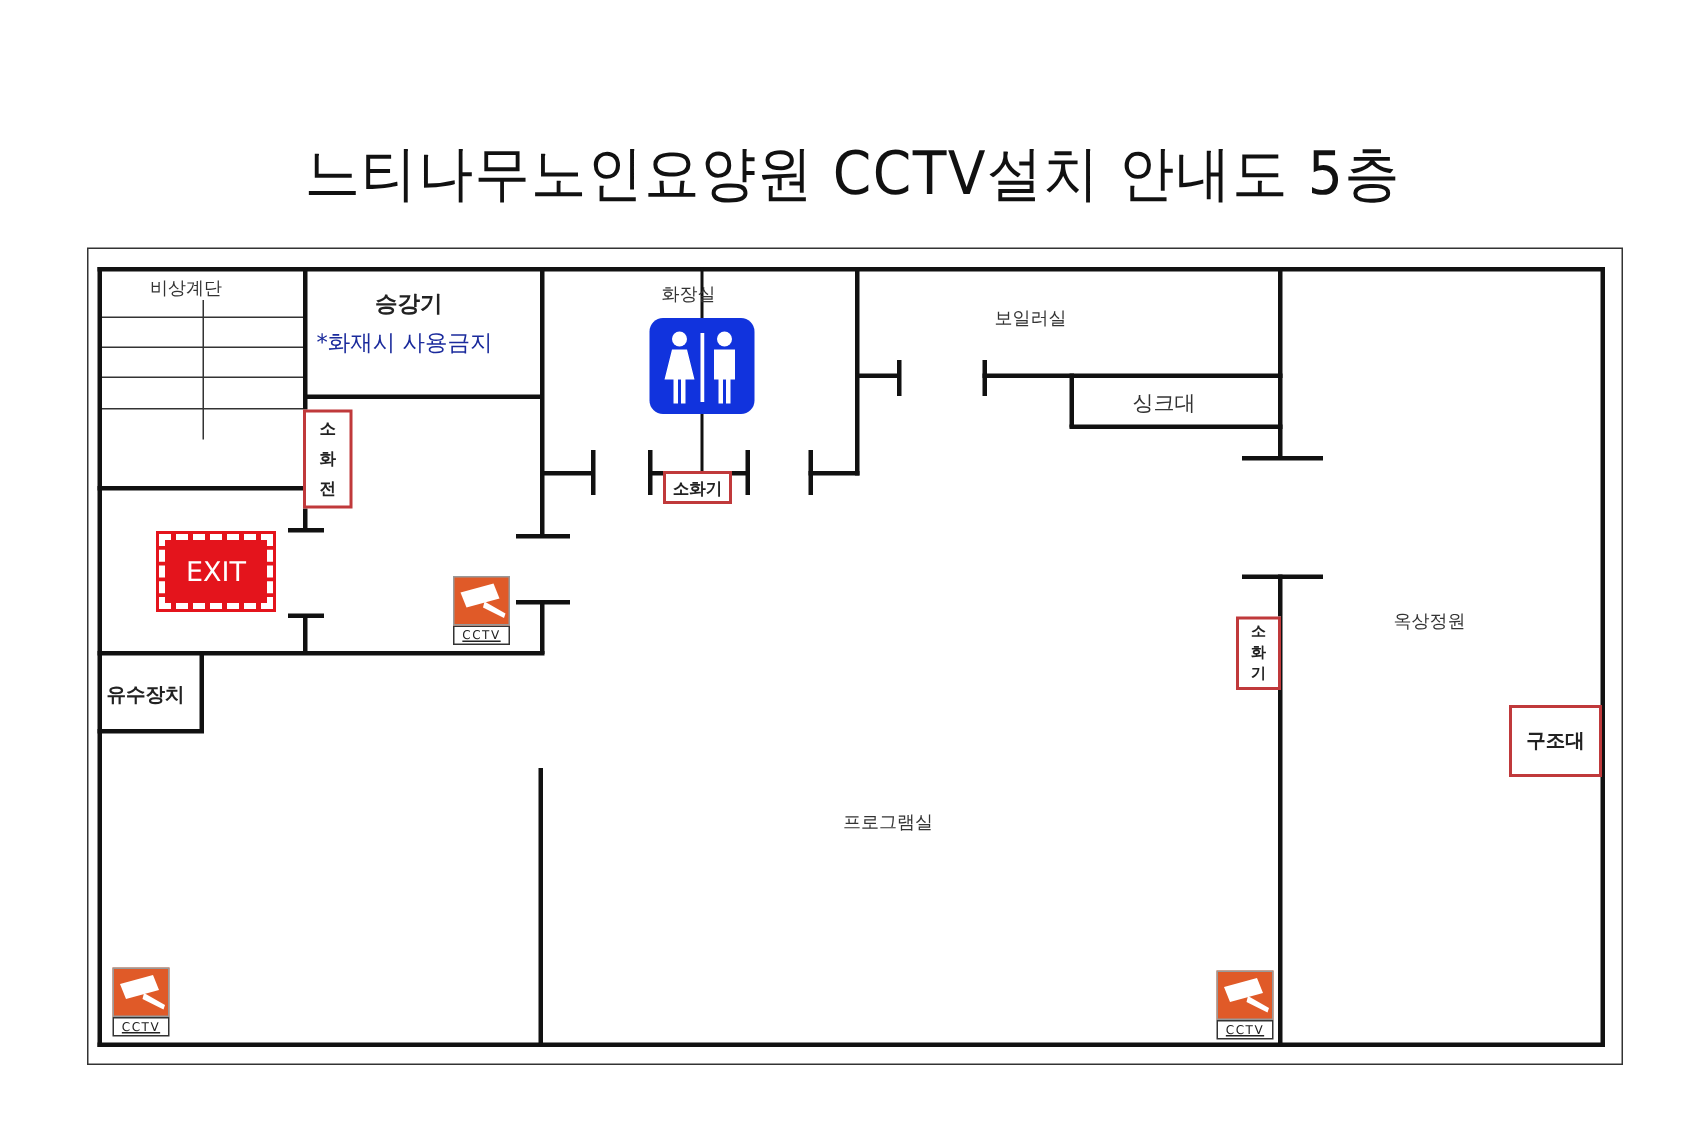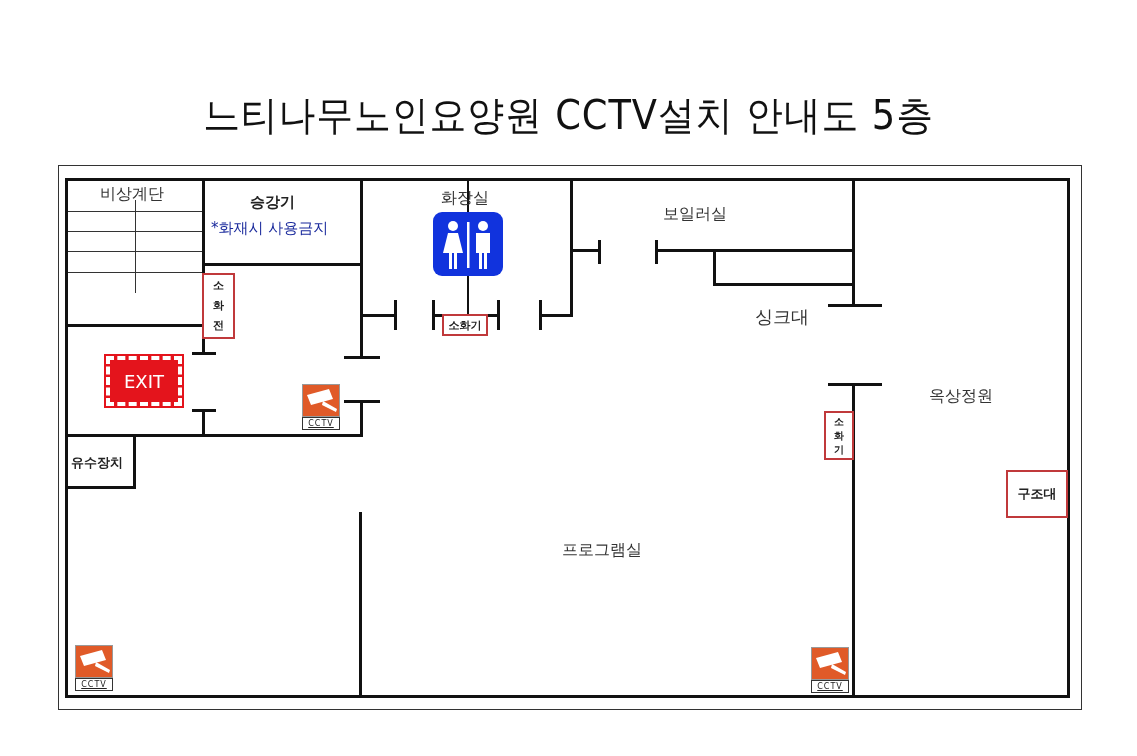--- a/index.html
+++ b/index.html
@@ -4,21 +4,21 @@
 <style>
   html, body { margin:0; padding:0; }
   body { width:1137px; height:756px; background:#ffffff; position:relative; overflow:hidden;
          font-family:"DejaVu Sans", sans-serif; color:#222; }
   .abs { position:absolute; }
   .title { left:0; top:88px; width:1137px; text-align:center; font-size:40px; color:#111;
            font-family:"DejaVu Sans", sans-serif; letter-spacing:1px; transform:scaleX(0.92); }
   .frame { left:58px; top:165px; width:1024px; height:545px; border:1px solid #333; box-sizing:border-box; }
   .wall { position:absolute; background:#111; }
   .thin { position:absolute; background:#333; }
-  .label { position:absolute; font-size:16px; color:#333; white-space:nowrap; }
+  .label { position:absolute; font-size:12px; color:#333; white-space:nowrap; }
   .label.bold { font-weight:bold; color:#222; font-size:15px; }
   .label.blue { color:#1a2a9c; font-weight:normal; font-size:15px; }
   .redbox { position:absolute; border:2px solid #c0393b; box-sizing:border-box; background:#fff;
             display:flex; align-items:center; justify-content:center; font-size:11px; font-weight:bold; color:#222; }
   .redbox.vert { flex-direction:column; line-height:20px; }
   .cctv { position:absolute; width:38px; height:46px; }
   .cctv .cam { width:38px; height:33px; background:#e05a28; position:relative; border:1px solid #999; box-sizing:border-box; }
   .cctv .tag { width:38px; height:13px; border:1px solid #333; box-sizing:border-box; background:#fff;
                font-size:8px; text-align:center; line-height:11px; color:#222; letter-spacing:1px;text-decoration:underline; }
   .exit { position:absolute; left:106px; top:356px; width:76px; height:50px; background:#e4141c;
@@ -88,27 +88,27 @@
 </div>
 <div class="redbox" style="left:442px;top:314px;width:46px;height:22px;">소화기</div>
 
 <div class="wall" style="left:570px;top:249px;width:30px;height:3px;"></div>
 <div class="wall" style="left:598px;top:240px;width:3px;height:24px;"></div>
 <div class="wall" style="left:655px;top:240px;width:3px;height:24px;"></div>
 <div class="wall" style="left:655px;top:249px;width:200px;height:3px;"></div>
 <div class="wall" style="left:713px;top:249px;width:3px;height:36px;"></div>
 <div class="wall" style="left:713px;top:283px;width:142px;height:3px;"></div>
 <div class="label" style="left:663px;top:204px;">보일러실</div>
-<div class="label" style="left:755px;top:260px;font-size:18px;margin-top:45px;">싱크대</div>
+<div class="label" style="left:755px;top:260px;font-size:14px;">싱크대</div>
 
 <div class="wall" style="left:852px;top:178px;width:3px;height:128px;"></div>
 <div class="wall" style="left:828px;top:304px;width:54px;height:3px;"></div>
 <div class="wall" style="left:828px;top:383px;width:54px;height:3px;"></div>
 <div class="wall" style="left:852px;top:383px;width:3px;height:314px;"></div>
-<div class="label" style="left:929px;top:386px;font-family:Liberation Mono, monospace;">옥상정원</div>
+<div class="label" style="left:929px;top:406px;font-family:Liberation Mono, monospace;">옥상정원</div>
 <div class="redbox" style="left:1006px;top:470px;width:62px;height:48px;font-size:13px;">구조대</div>
 
 <div class="redbox vert" style="left:824px;top:411px;width:30px;height:49px;">
   <span style="line-height:14px;font-size:10px;">소</span>
   <span style="line-height:14px;font-size:10px;">화</span>
   <span style="line-height:14px;font-size:10px;">기</span>
 </div>
 
 <div class="redbox vert" style="left:202px;top:273px;width:33px;height:66px;">
   <span>소</span>

